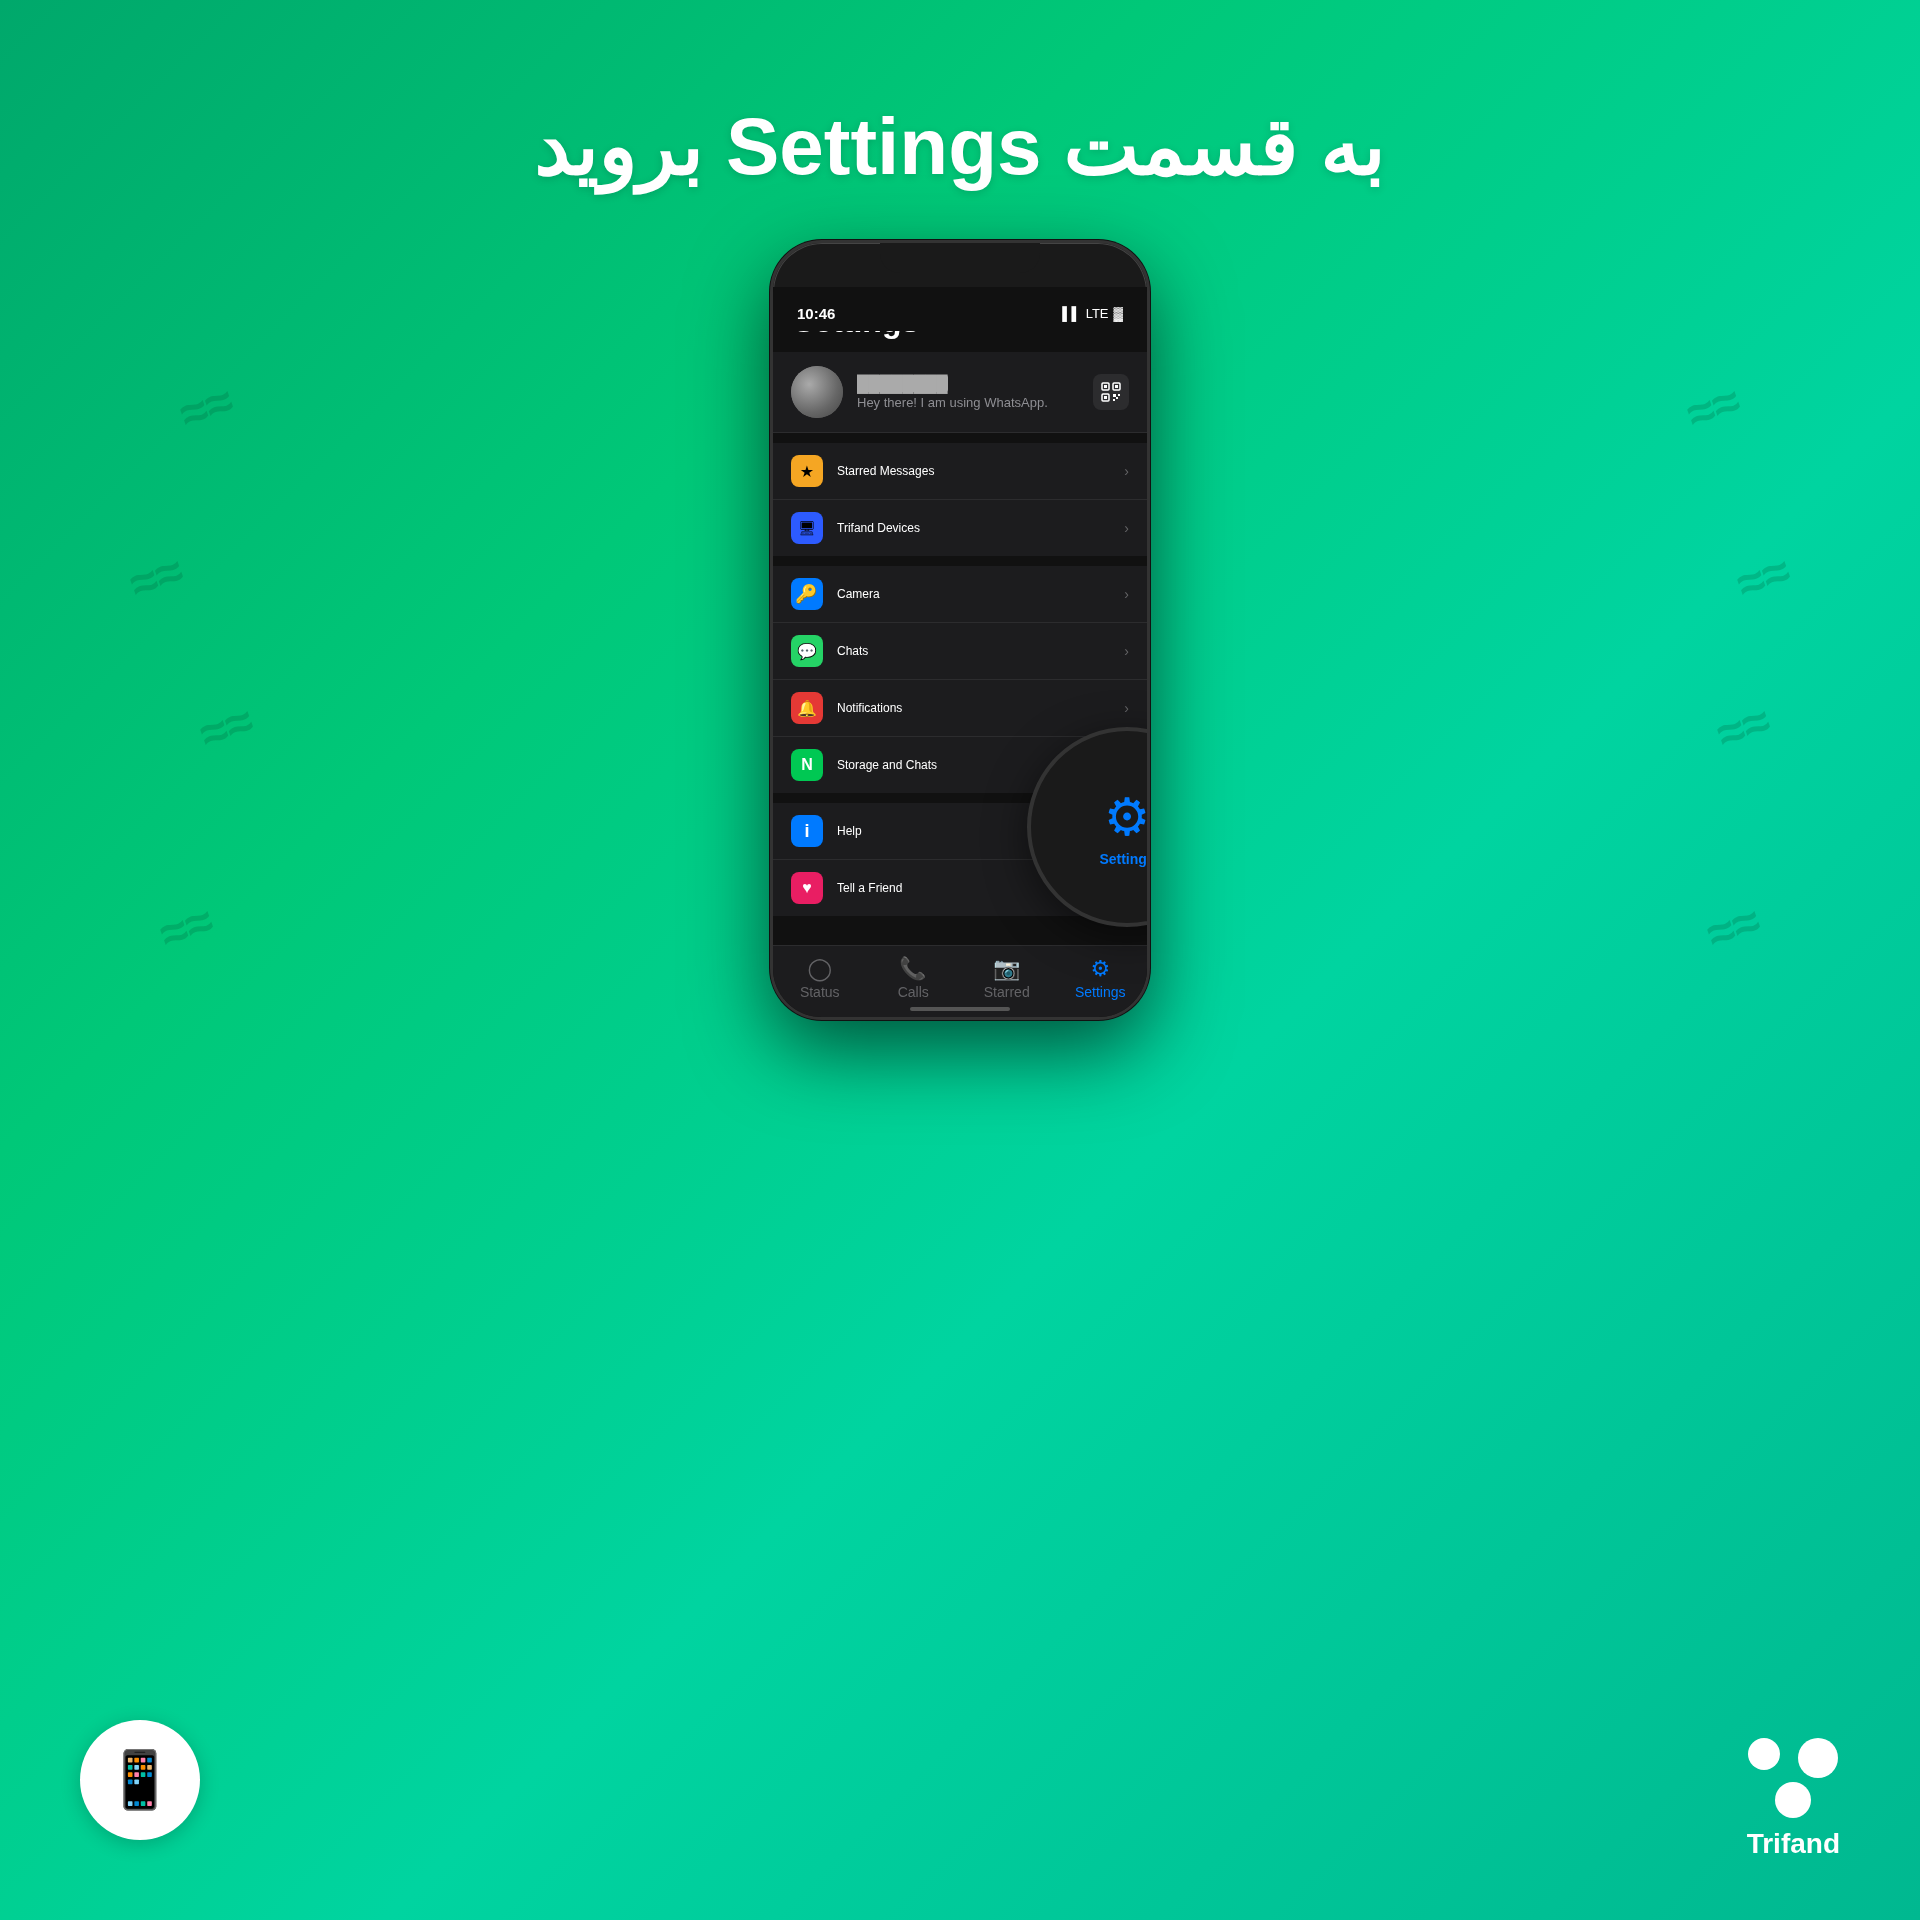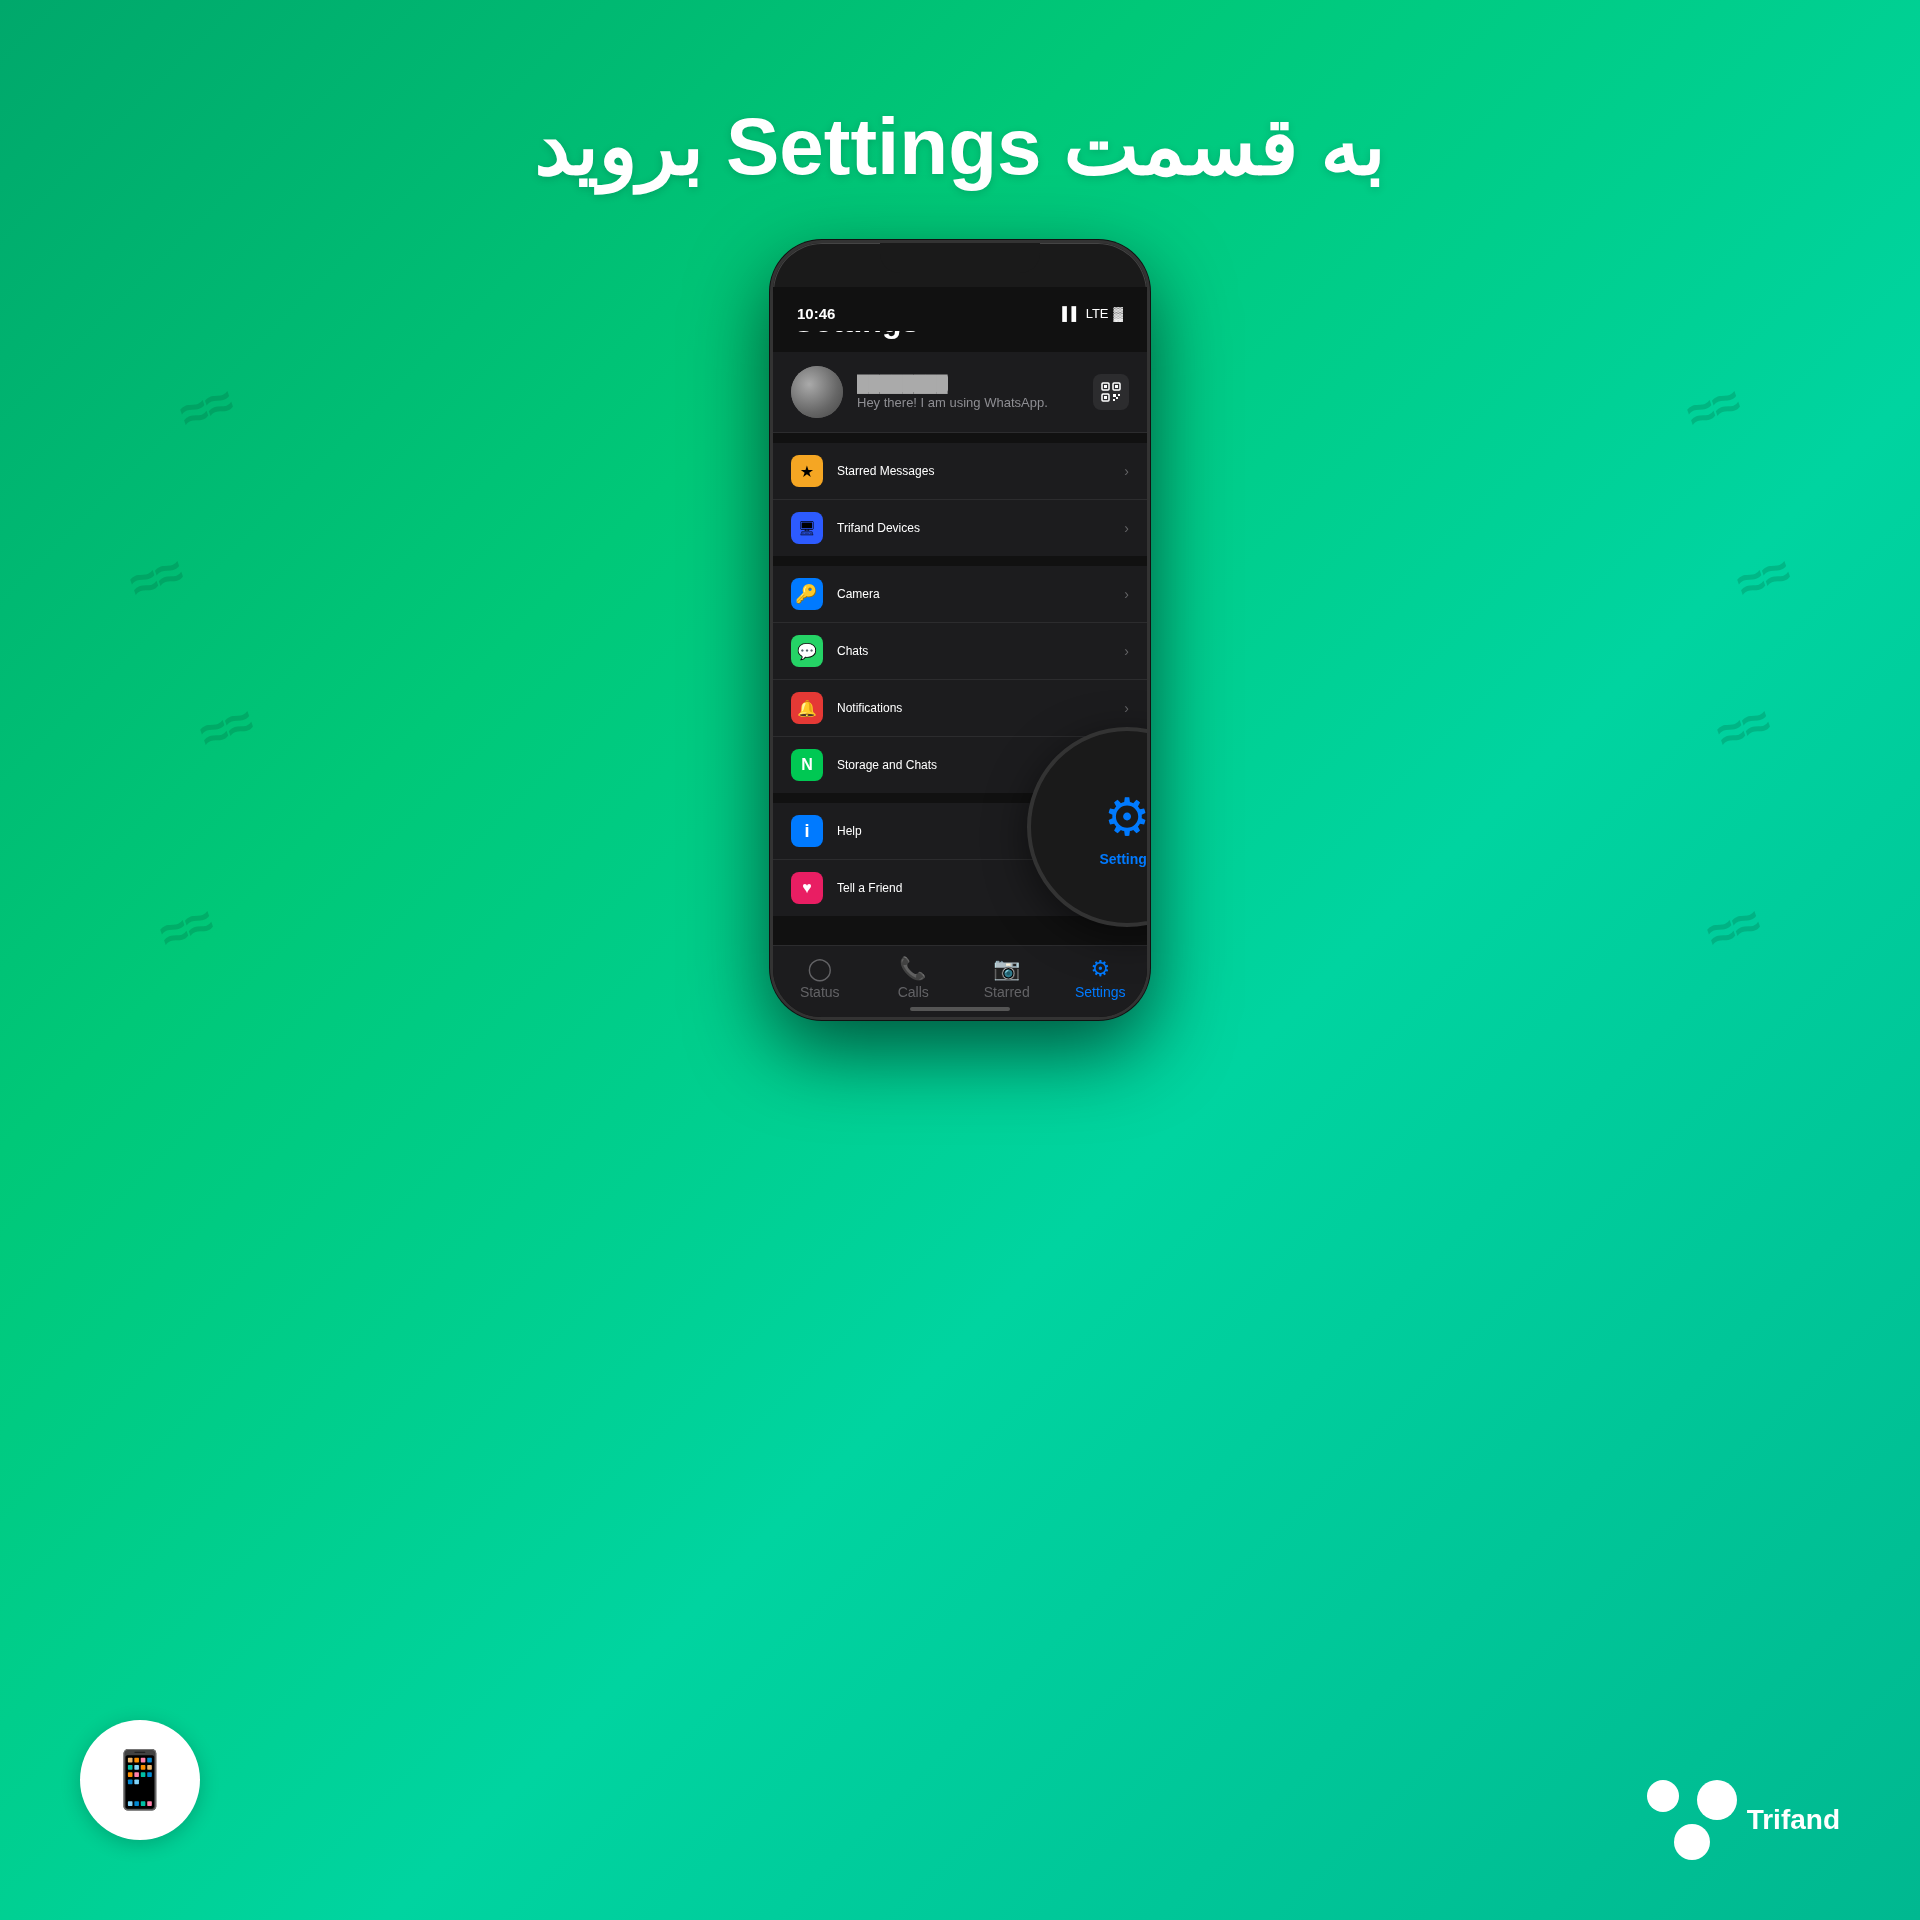--- a/index.html
+++ b/index.html
@@ -331,21 +331,21 @@
       justify-content: center;
       font-size: 56px;
       box-shadow: 0 4px 20px rgba(0,0,0,0.2);
     }
 
     .trifand-logo {
       position: absolute;
       bottom: 60px;
       right: 80px;
       display: flex;
-      flex-direction: row;
+      flex-direction: column;
       align-items: center;
       gap: 10px;
     }
 
     .trifand-name {
       color: white;
       font-size: 28px;
       font-weight: 700;
     }
 

